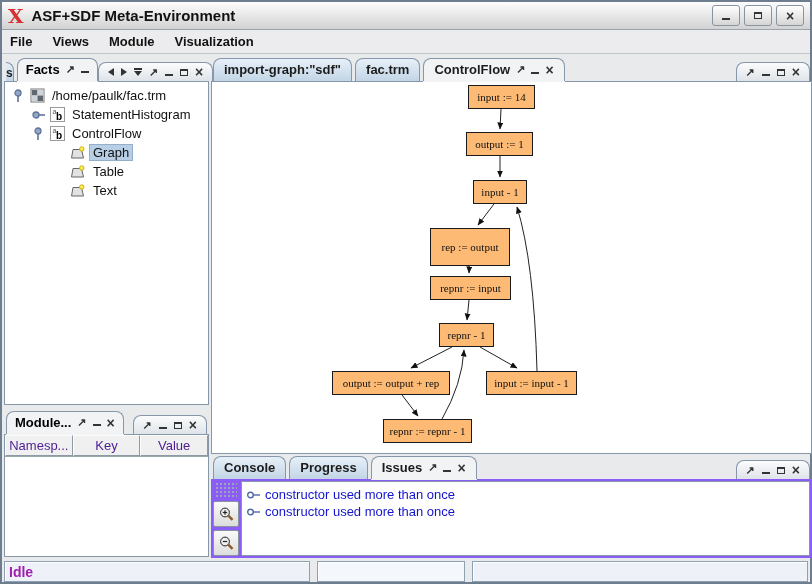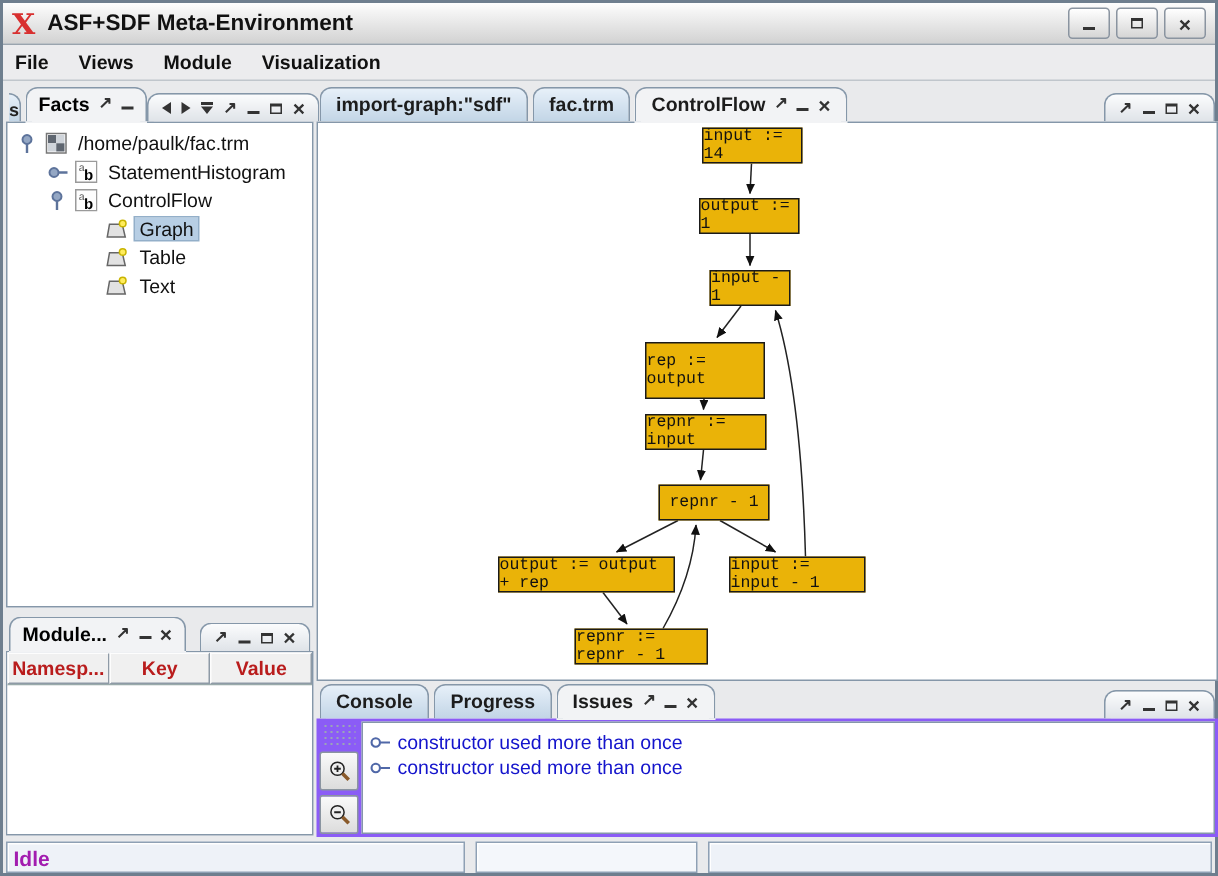--- a/index.html
+++ b/index.html
@@ -49,28 +49,28 @@
   .facts-tree{height:324px;overflow:hidden;padding-top:4px;}
   .tree-row{display:flex;align-items:center;height:19px;gap:4px;font-size:13px;color:#111;}
   .tree-label{padding:0 3px;}
   .tree-label.selected{background:var(--selection,#b7cee4);outline:1px solid #93afc9;}
   .handle-slot{width:15px;display:inline-flex;justify-content:center;}
 
   
   .module-panel{position:absolute;left:2px;top:407px;width:205px;height:149px;}
   .module-body{height:123px;display:flex;flex-direction:column;}
   .thead{display:flex;border-bottom:1px solid #9aa;background:#f0f0f0;}
-  .th{flex:1;border:1px solid;border-color:#fdfdfd #8e9aa6 #8e9aa6 #fdfdfd;font-size:13px;color:#b91c1c;text-align:center;padding:2px 2px;white-space:nowrap;overflow:hidden;font-weight:bold;}
+  .th{flex:1;border:1px solid;border-color:#fdfdfd #8e9aa6 #8e9aa6 #fdfdfd;font-size:13px;color:#4c1d95;text-align:center;padding:2px 2px;white-space:nowrap;overflow:hidden;}
   .tbody{flex:1;background:#fff;}
 
   
   .main-panel{position:absolute;left:209px;top:54px;width:601px;height:398px;}
   .graph-wrap{position:relative;height:373px;overflow:hidden;background:#fff;}
-  .gnode{position:absolute;border:1px solid #1a1a1a;background:#eab308;display:flex;align-items:center;justify-content:center;
-         font-size:11px;color:#111;box-sizing:border-box;font-family:Liberation Mono, monospace;}
+  .gnode{position:absolute;border:1px solid #1a1a1a;background:#fdba74;display:flex;align-items:center;justify-content:center;
+         font-size:11px;color:#111;box-sizing:border-box;font-family:Liberation Serif, serif;}
   .graph-svg{position:absolute;left:0;top:0;}
 
   
   .issues-panel{position:absolute;left:209px;top:452px;width:601px;height:105px;}
   .issues-body{height:79px;display:flex;background:#8b5cf6;padding:2px;gap:2px;box-sizing:border-box;}
   .tool-strip{width:26px;display:flex;flex-direction:column;gap:3px;}
   .grip{height:16px;background-image:radial-gradient(#9aa6b6 28%,transparent 30%);background-size:4px 4px;margin:1px 2px;}
   .tbtn{width:24px;height:24px;border:1px solid #8a94a0;border-radius:2px;background:linear-gradient(#fafafa,#dcdcdc);display:flex;align-items:center;justify-content:center;}
   .issue-list{flex:1;background:#fff;border:1px solid var(--border,#8597a9);padding:4px 4px;overflow:hidden;}
   .issue-row{display:flex;align-items:center;gap:4px;height:17px;font-size:13px;color:var(--issue_text,#1414cc);}
@@ -292,21 +292,21 @@
             <path d="M230,337 Q250,302 252,268" fill="none" stroke="#222" stroke-width="1" marker-end="url(#arrow)"></path>
             <path d="M325,289 Q322,180 305,125" fill="none" stroke="#222" stroke-width="1" marker-end="url(#arrow)"></path>
           </g>
       </svg>
       <div id="graph-nodes">
           <div class="gnode" style="left: 256px; top: 3px; width: 67px; height: 24px;">input := 14</div>
           <div class="gnode" style="left: 254px; top: 50px; width: 67px; height: 24px;">output := 1</div>
           <div class="gnode" style="left: 261px; top: 98px; width: 54px; height: 24px;">input - 1</div>
           <div class="gnode" style="left: 218px; top: 146px; width: 80px; height: 38px;">rep := output</div>
           <div class="gnode" style="left: 218px; top: 194px; width: 81px; height: 24px;">repnr := input</div>
-          <div class="gnode" style="left: 227px; top: 241px; width: 74px; height: 24px;">repnr - 1</div>
+          <div class="gnode" style="left: 227px; top: 241px; width: 55px; height: 24px;">repnr - 1</div>
           <div class="gnode" style="left: 120px; top: 289px; width: 118px; height: 24px;">output := output + rep</div>
           <div class="gnode" style="left: 274px; top: 289px; width: 91px; height: 24px;">input := input - 1</div>
           <div class="gnode" style="left: 171px; top: 337px; width: 89px; height: 24px;">repnr := repnr - 1</div>
         </div>
     </div>
   </div>
 
   <div class="issues-panel">
     <div class="tabrow">
       <span id="issues-tabs" style="display:flex;align-items:flex-end;">

